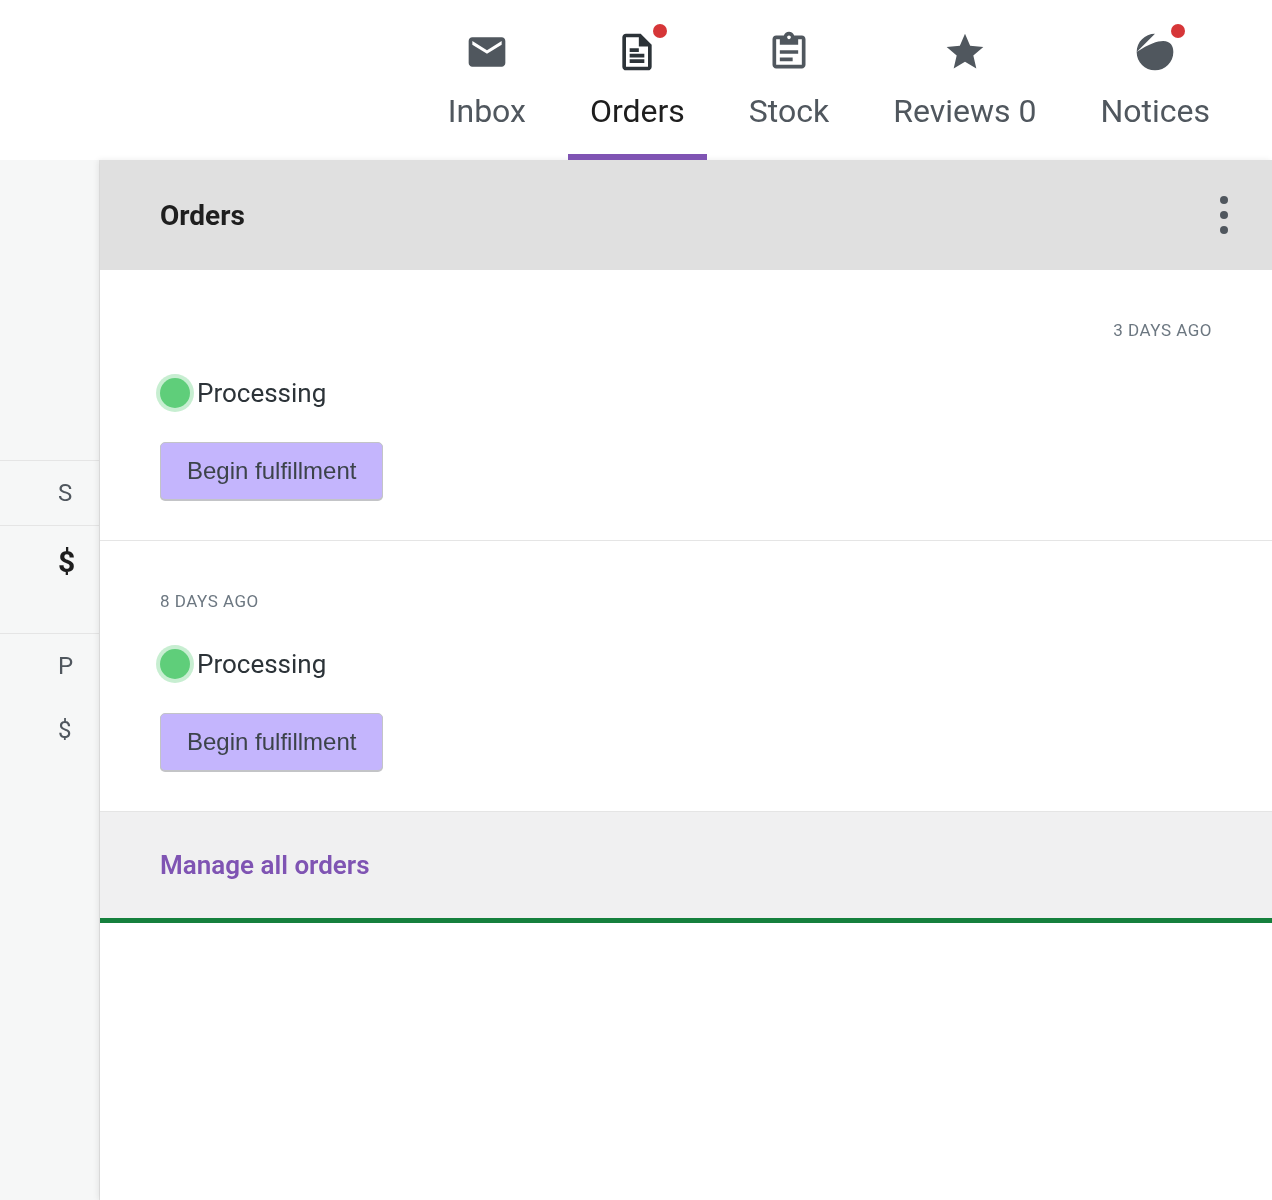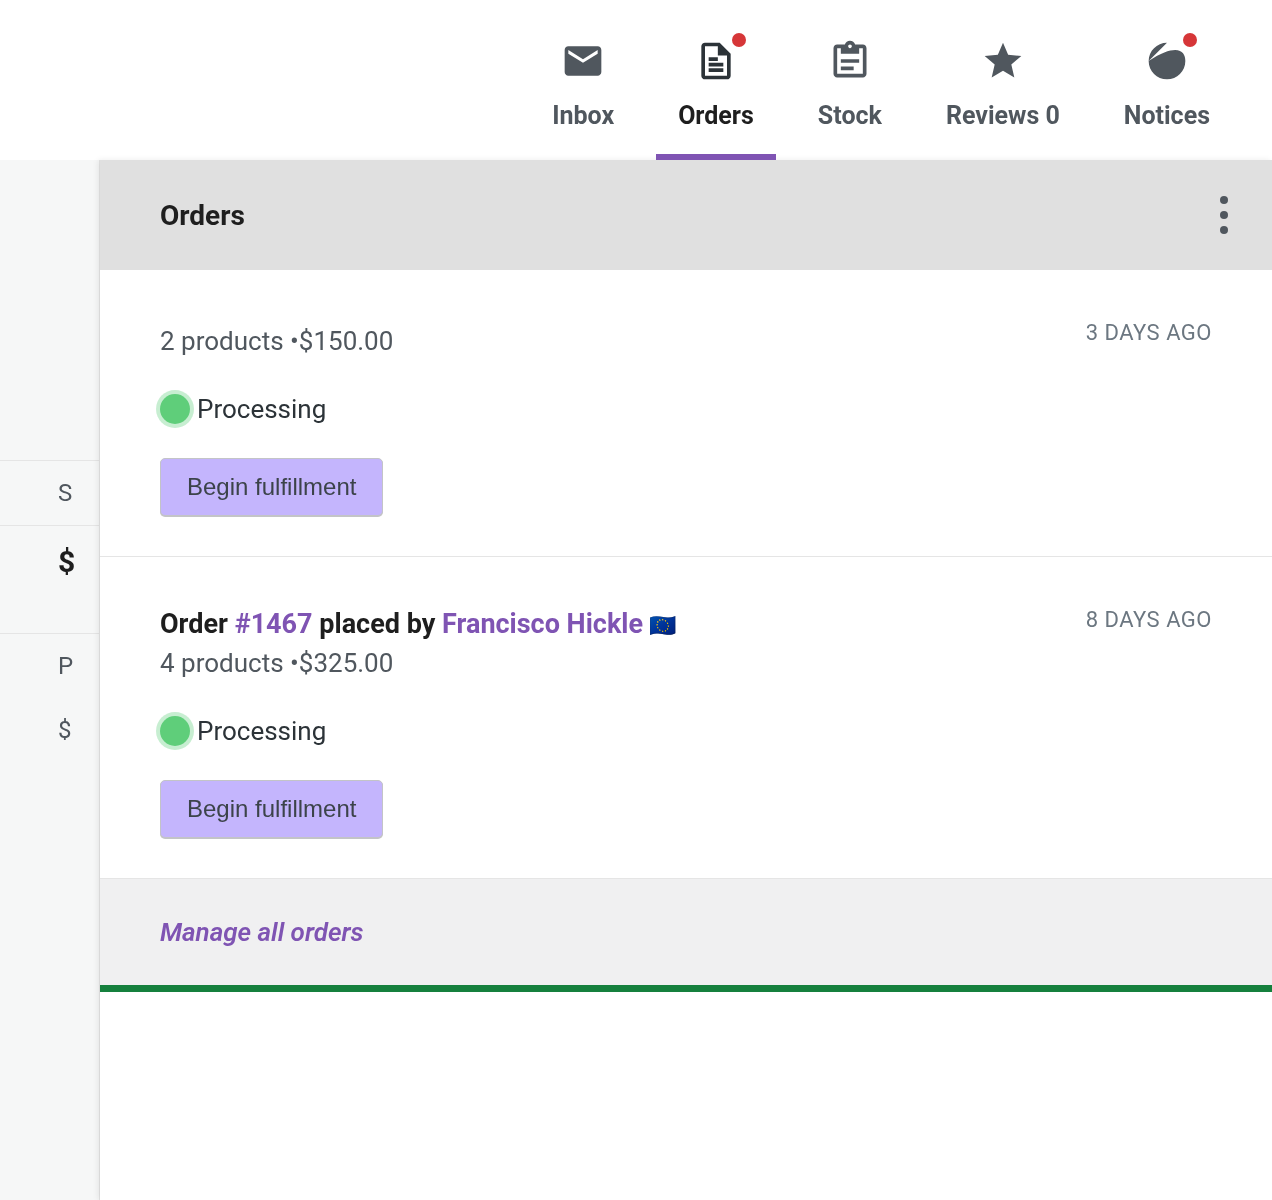--- a/index.html
+++ b/index.html
@@ -36,23 +36,23 @@
       position: relative;
       margin-bottom: 14px;
       color: #50575e;
     }
     .tab .icon-wrap svg {
       width: 44px;
       height: 44px;
       fill: #50575e;
     }
     .tab-label {
-      font-size: 25px;
+      font-size: 32px;
       color: #50575e;
-      font-weight: 700;
+      font-weight: 400;
       text-align: center;
     }
     .tab.active .tab-label {
       color: #1e1e1e;
     }
     .tab.active .icon-wrap svg { fill: #2c3338; }
     .tab.active::after {
       content: '';
       position: absolute;
       bottom: 0;
@@ -145,21 +145,21 @@
     }
     .order-title {
       font-size: 27px;
       font-weight: 700;
       color: #1e1e1e;
       line-height: 1.3;
     }
     .order-title .purple { color: #7f54b3; }
     .order-title .flag { font-size: 22px; vertical-align: baseline; }
     .order-time {
-      font-size: 22px;
+      font-size: 17px;
       color: #6c7781;
       letter-spacing: 0.5px;
     }
     .order-sub {
       font-size: 26px;
       color: #50575e;
       margin-top: 6px;
     }
     .status-row {
       display: flex;
@@ -187,22 +187,21 @@
       background: #c4b5fd;
       border: 1px solid #c3c4c7;
       border-radius: 5px;
       cursor: pointer;
       box-shadow: 0 1px 0 #c3c4c7;
     }
 
     .panel-footer {
       background: #f0f0f1;
       padding: 38px 60px;
-      border-bottom: 7px solid #15803d;
-      font-style: italic;
+      border-bottom: 5px solid #15803d;
     }
     .manage-link {
       font-size: 26px;
       font-weight: 600;
       color: #7f54b3;
       cursor: pointer;
     }
   </style>
 </head>
 <body>
@@ -275,40 +274,32 @@
       <div class="more-dots">
         <span></span>
           <span></span>
           <span></span>
       </div>
     </div>
 
     <div class="order-card">
       <div class="order-top">
         <div>
-          <div class="order-sub">2 products •$150.00</div>
         </div>
         <div class="order-time">3 DAYS AGO</div>
       </div>
       <div class="status-row">
         <span class="status-dot"></span>
         <span class="status-label">Processing</span>
       </div>
       <button class="fulfill-btn">Begin fulfillment</button>
     </div>
 
     <div class="order-card">
       <div class="order-top">
-        <div>
-          <div class="order-title">
-            <span>Order </span><span class="purple">#1467</span><span> placed by </span><span class="purple">Francisco Hickle</span>
-            <span class="flag">🇪🇺</span>
-          </div>
-          <div class="order-sub">4 products •$325.00</div>
-        </div>
         <div class="order-time">8 DAYS AGO</div>
       </div>
       <div class="status-row">
         <span class="status-dot"></span>
         <span class="status-label">Processing</span>
       </div>
       <button class="fulfill-btn">Begin fulfillment</button>
     </div>
 
     <div class="panel-footer">

